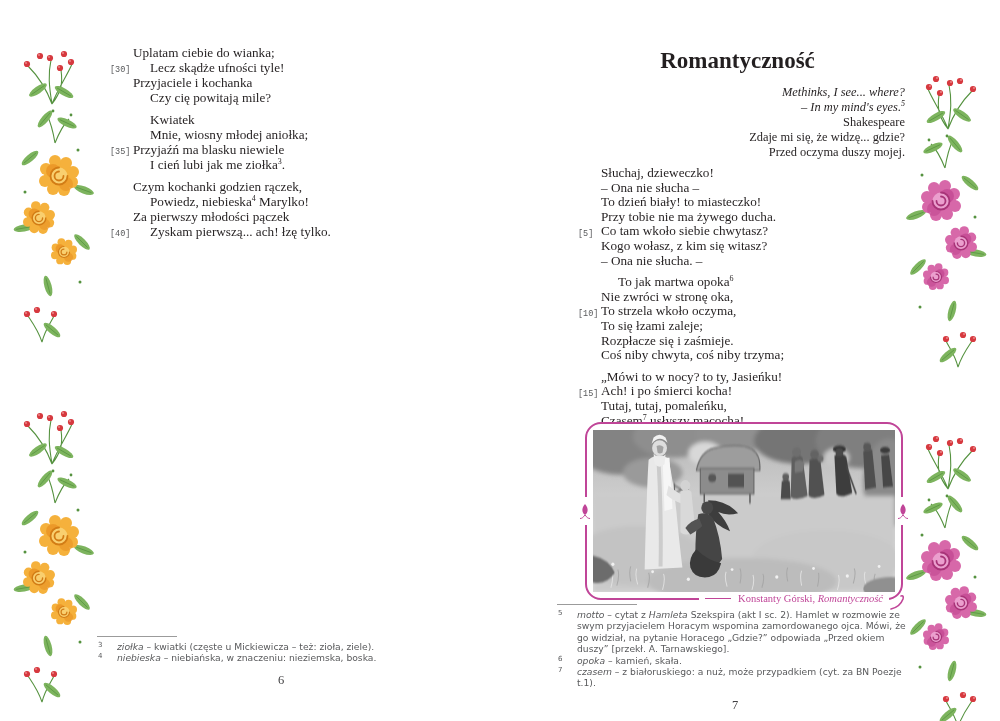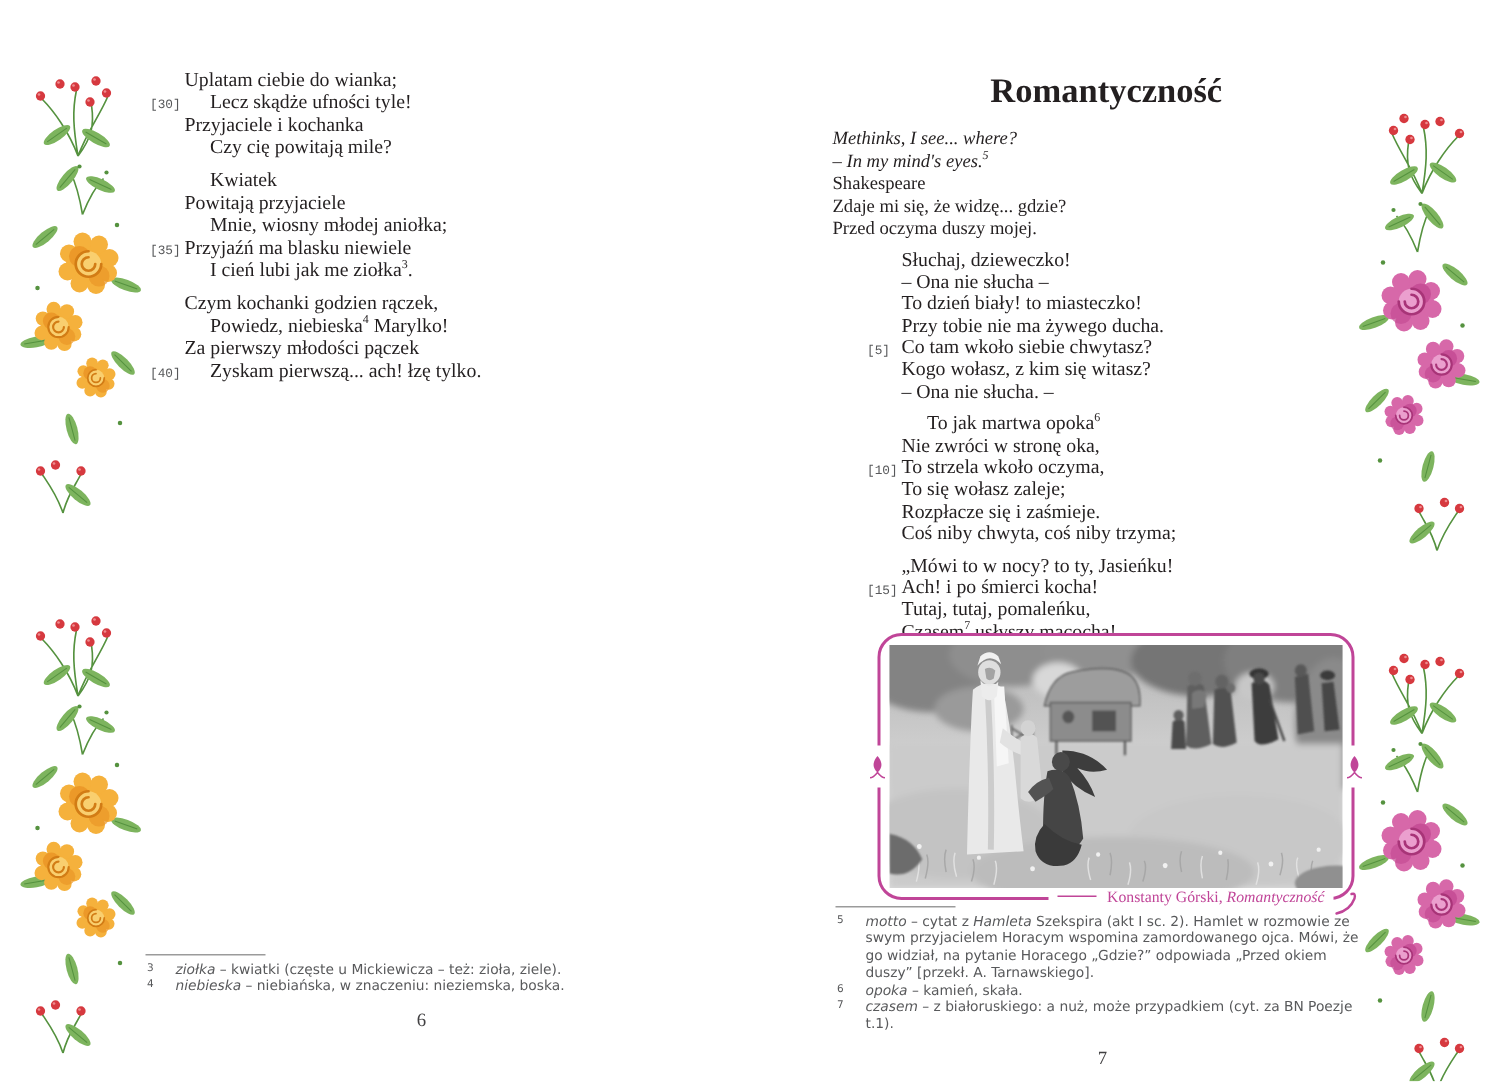--- a/index.html
+++ b/index.html
@@ -20,25 +20,25 @@
   .page-right{position:absolute;left:555px;top:45px;width:365px;}
 
   .poem .stanza{margin-bottom:7px;}
   .poem .line{position:relative;padding-left:23px;font-size:13.2px;line-height:15px;}
   .page-right .poem .line{line-height:14.6px;}
   .poem .line.ind{padding-left:40px;}
   .poem .stanza-heading{font-weight:normal;padding-left:40px;font-size:13.2px;line-height:15px;}
   .poem .num{position:absolute;left:0;top:3px;font-size:8.5px;color:#57585a;
              font-family:Liberation Mono, monospace;letter-spacing:0;}
   .poem sup, .epigraph sup{font-size:8px;line-height:0;vertical-align:super;}
-  .poem-left{margin-left:5px;}
+  .poem-left{margin-left:15px;}
   .poem-right{margin-left:23px;margin-top:6px;}
 
   .title{margin:2px 0 10px 0;text-align:center;font-size:23px;font-weight:bold;line-height:28px;}
-  .epigraph{text-align:left;margin-right:15px;font-size:12.4px;line-height:15px;}
+  .epigraph{text-align:right;margin-right:15px;font-size:12.4px;line-height:15px;}
   .epigraph .ep-line.it{font-style:italic;}
 
   
   .figure{position:absolute;left:30px;top:377px;width:318px;height:178px;border:2px solid #c04598;
           border-radius:16px;padding:6px;box-sizing:border-box;background:#fff;}
   .figure .painting{display:block;width:100%;height:100%;}
   .ornament{position:absolute;top:50%;transform:translateY(-50%);background:#fff;padding:5px 0;line-height:0;}
   .ornament.o-left{left:-8px;}
   .ornament.o-right{right:-8px;}
   .fig-caption{position:absolute;right:12px;bottom:-8px;background:#fff;padding:0 6px;white-space:nowrap;
@@ -145,21 +145,20 @@
   <section class="page-left">
     <div class="poem poem-left">
         <div class="stanza">
           <div class="line">Uplatam ciebie do wianka;</div>
           <div class="line ind"><span class="num">[30]</span>Lecz skądże ufności tyle!</div>
           <div class="line">Przyjaciele i kochanka</div>
           <div class="line ind">Czy cię powitają mile?</div>
         </div>
         <div class="stanza">
           <div class="stanza-heading">Kwiatek</div>
-          <div class="line">Powitają przyjaciele</div>
           <div class="line ind">Mnie, wiosny młodej aniołka;</div>
           <div class="line"><span class="num">[35]</span>Przyjaźń ma blasku niewiele</div>
           <div class="line ind">I cień lubi jak me ziołka<sup>3</sup>.</div>
         </div>
         <div class="stanza">
           <div class="line">Czym kochanki godzien rączek,</div>
           <div class="line ind">Powiedz, niebieska<sup>4</sup> Marylko!</div>
           <div class="line">Za pierwszy młodości pączek</div>
           <div class="line ind"><span class="num">[40]</span>Zyskam pierwszą... ach! łzę tylko.</div>
         </div>
@@ -191,21 +190,21 @@
           <div class="line">To dzień biały! to miasteczko!</div>
           <div class="line">Przy tobie nie ma żywego ducha.</div>
           <div class="line"><span class="num">[5]</span>Co tam wkoło siebie chwytasz?</div>
           <div class="line">Kogo wołasz, z kim się witasz?</div>
           <div class="line">– Ona nie słucha. –</div>
         </div>
         <div class="stanza">
           <div class="line ind">To jak martwa opoka<sup>6</sup></div>
           <div class="line">Nie zwróci w stronę oka,</div>
           <div class="line"><span class="num">[10]</span>To strzela wkoło oczyma,</div>
-          <div class="line">To się wołasz zaleje;</div>
+          <div class="line">To się łzami zaleje;</div>
           <div class="line">Rozpłacze się i zaśmieje.</div>
           <div class="line">Coś niby chwyta, coś niby trzyma;</div>
         </div>
         <div class="stanza">
           <div class="line">„Mówi to w nocy? to ty, Jasieńku!</div>
           <div class="line"><span class="num">[15]</span>Ach! i po śmierci kocha!</div>
           <div class="line">Tutaj, tutaj, pomaleńku,</div>
           <div class="line">Czasem<sup>7</sup> usłyszy macocha!</div>
         </div>
       </div>

